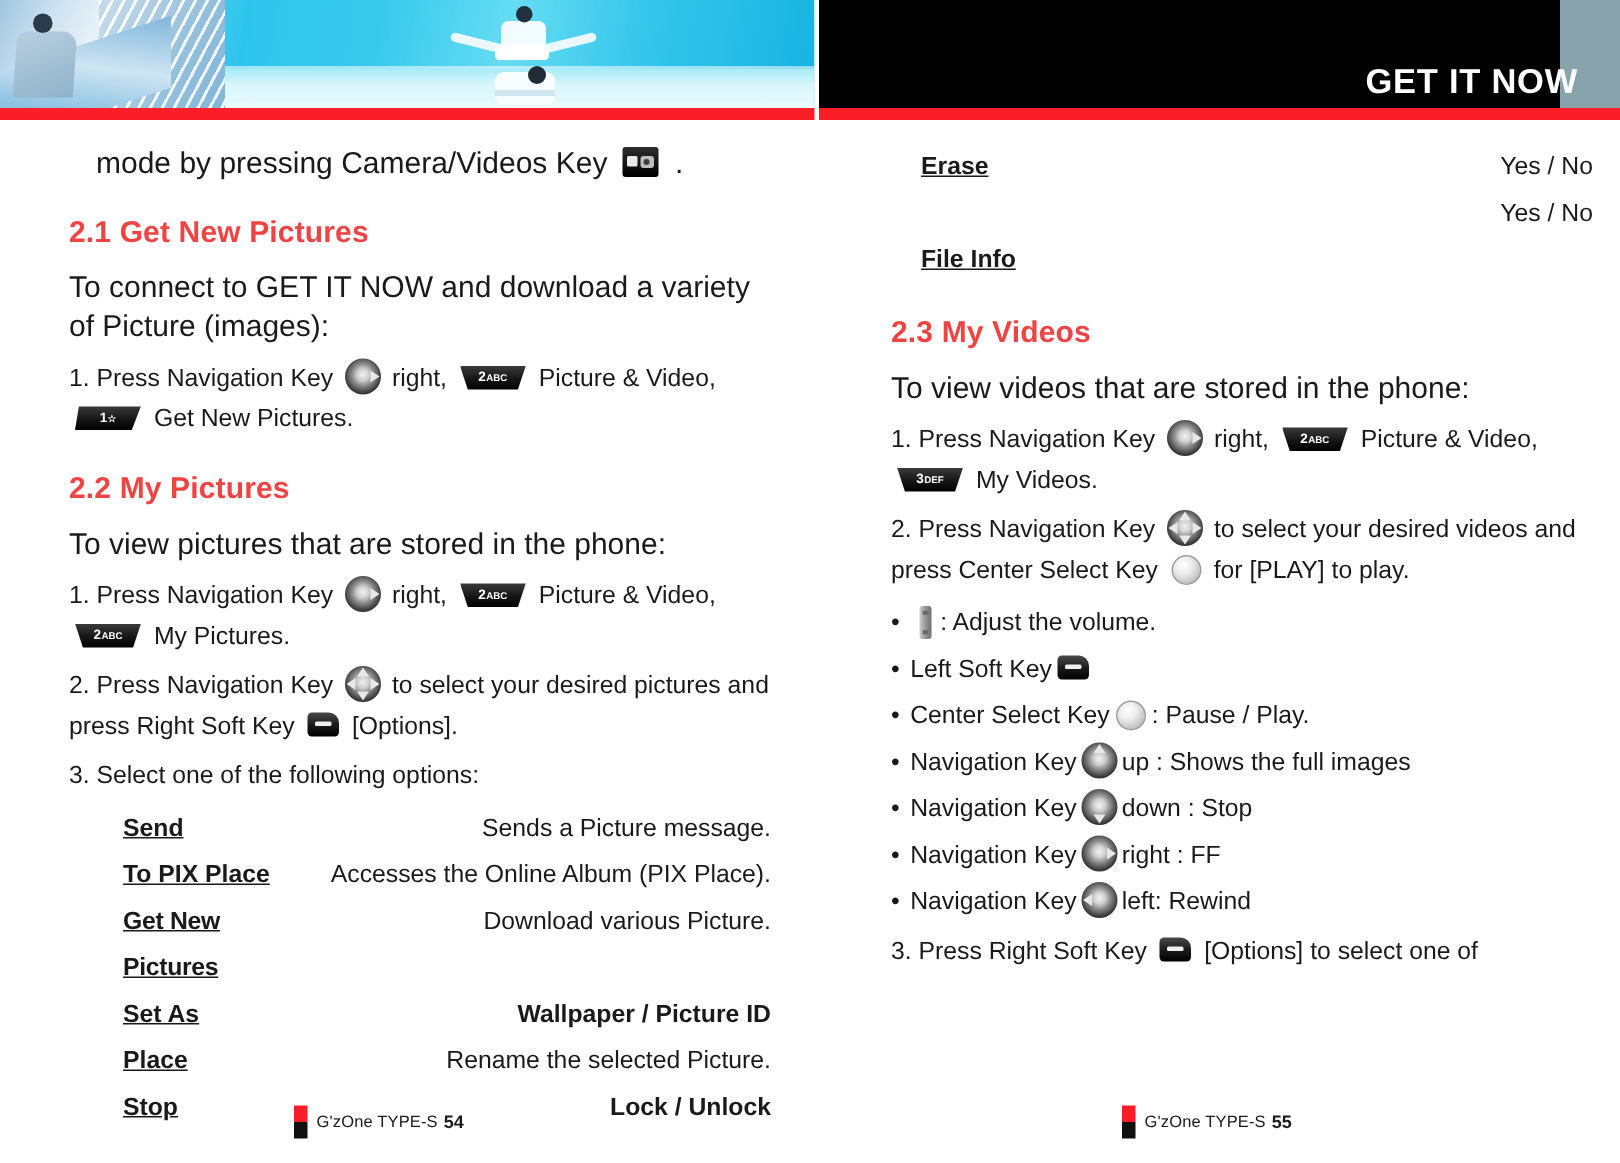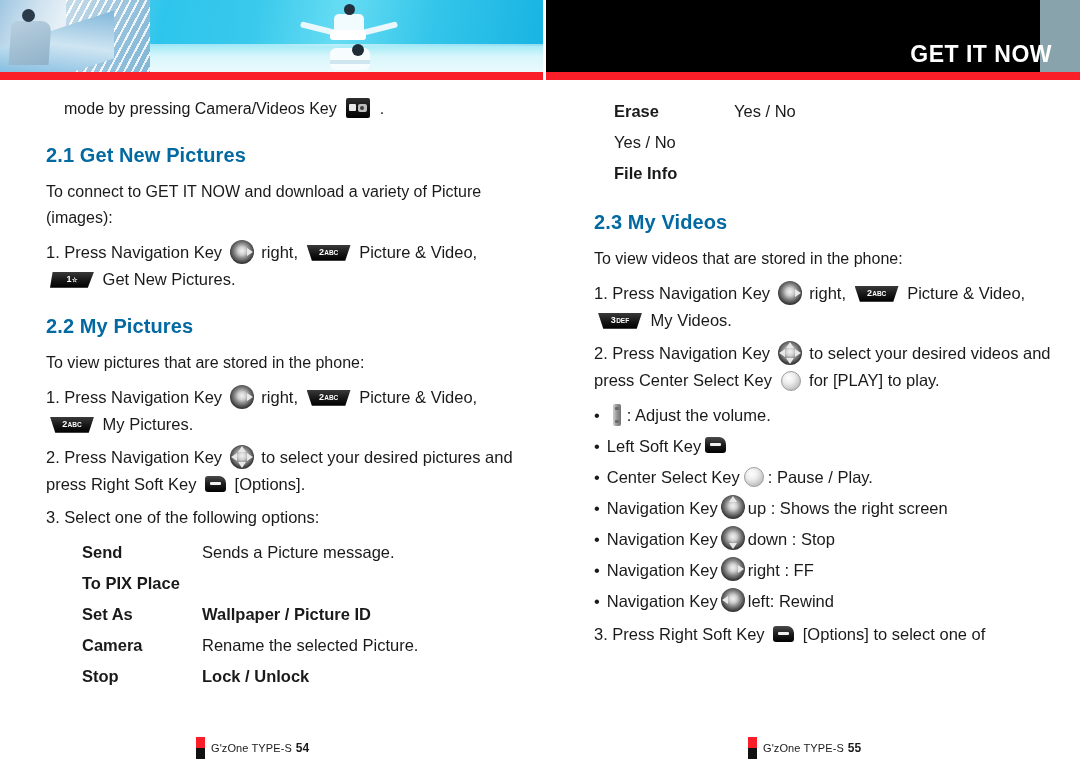--- a/index.html
+++ b/index.html
@@ -78,35 +78,35 @@
     position:absolute;left:543px;top:0;width:3px;height:72px;background:#ffffff;
   }
 
   
   .col{position:absolute;top:96px;width:468px;}
   .col-left{left:46px;}
   .col-right{left:594px;}
   .indent{margin-left:18px;}
 
   h2.section{
-    font-size:20px;font-weight:bold;color:#0369a1;
+    font-size:20px;font-weight:bold;color:#ef4444;
     margin:22px 0 12px 0;letter-spacing:.1px;
   }
   .sec-first{margin-top:26px;}
 
-  .para{font-size:16px;line-height:26px;margin-bottom:8px;}
+  .para{font-size:20px;line-height:26px;margin-bottom:8px;}
 
   .step{font-size:16.5px;line-height:27px;margin-bottom:6px;position:relative;}
   .b{font-weight:normal;}
 
   
   .defrow{display:flex;font-size:16.5px;line-height:31px;}
-  .defterm{width:120px;font-weight:bold;flex:none;}
+  .defterm{width:120px;font-weight:bold;flex:none;text-decoration:underline;}
   .defterm.wide{width:120px;font-weight:bold;letter-spacing:-0.2px;}
-  .defdesc{flex:1;}
+  .defdesc{flex:1;text-align:right;}
   .defdesc.bold{font-weight:bold;}
   .defrow.left-list{margin-left:36px;}
   .defrow.right-list{margin-left:20px;}
 
   .bullet{font-size:16.5px;line-height:31px;display:flex;align-items:center;}
   .bullet .dot{margin-right:7px;}
 
   
   .ico{display:inline-block;vertical-align:middle;position:relative;}
 
@@ -266,27 +266,32 @@
     <span>Select one of the following options:</span>
   </div>
 
   <div>
     <div class="defrow left-list">
       <div class="defterm">Send</div>
       <div class="defdesc">Sends a Picture message.</div>
     </div>
     <div class="defrow left-list">
       <div class="defterm">To PIX Place</div>
+      <div class="defdesc">Accesses the Online Album (PIX Place).</div>
+    </div>
+    <div class="defrow left-list">
+      <div class="defterm wide">Get New Pictures</div>
+      <div class="defdesc">Download various Picture.</div>
     </div>
     <div class="defrow left-list">
       <div class="defterm">Set As</div>
       <div class="defdesc bold">Wallpaper / Picture ID</div>
     </div>
     <div class="defrow left-list">
-      <div class="defterm">Camera</div>
+      <div class="defterm">Place</div>
       <div class="defdesc">Rename the selected Picture.</div>
     </div>
     <div class="defrow left-list">
       <div class="defterm">Stop</div>
       <div class="defdesc bold">Lock / Unlock</div>
     </div>
   </div>
 </div>
 
 <div class="col col-right">
@@ -346,21 +351,21 @@
       <span>Center Select Key</span>
       <span class="ico key-center"></span>
       <span>: Pause / Play.</span>
     </div>
     <div class="bullet">
       <span class="dot">•</span>
       <span>Navigation Key</span>
       <span class="ico key-nav">
           <span class="arr arr-u"></span>
         </span>
-      <span>up : Shows the right screen</span>
+      <span>up : Shows the full images</span>
     </div>
     <div class="bullet">
       <span class="dot">•</span>
       <span>Navigation Key</span>
       <span class="ico key-nav">
           <span class="arr arr-d"></span>
         </span>
       <span>down : Stop</span>
     </div>
     <div class="bullet">

